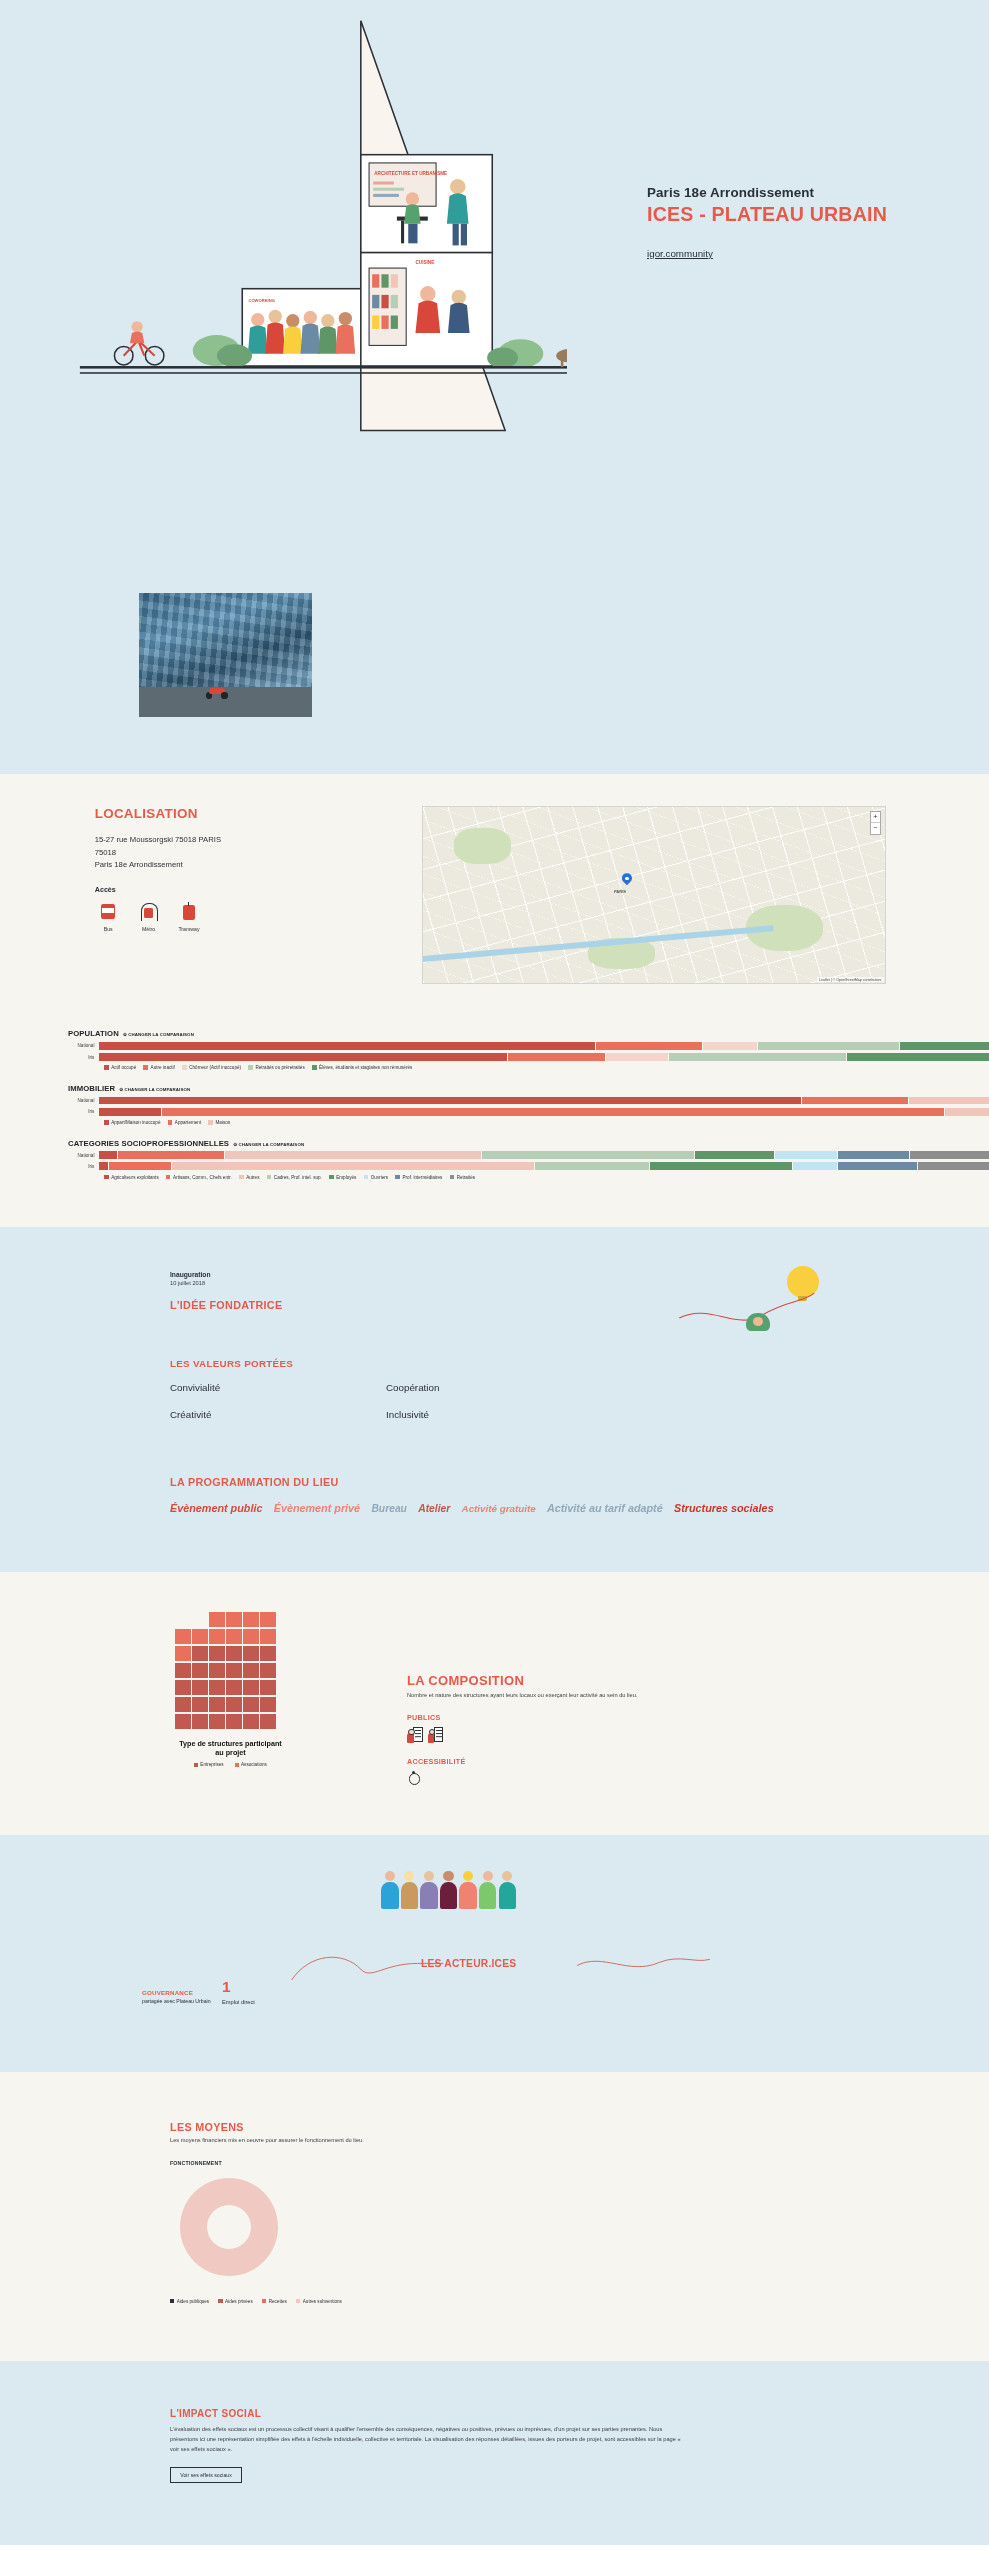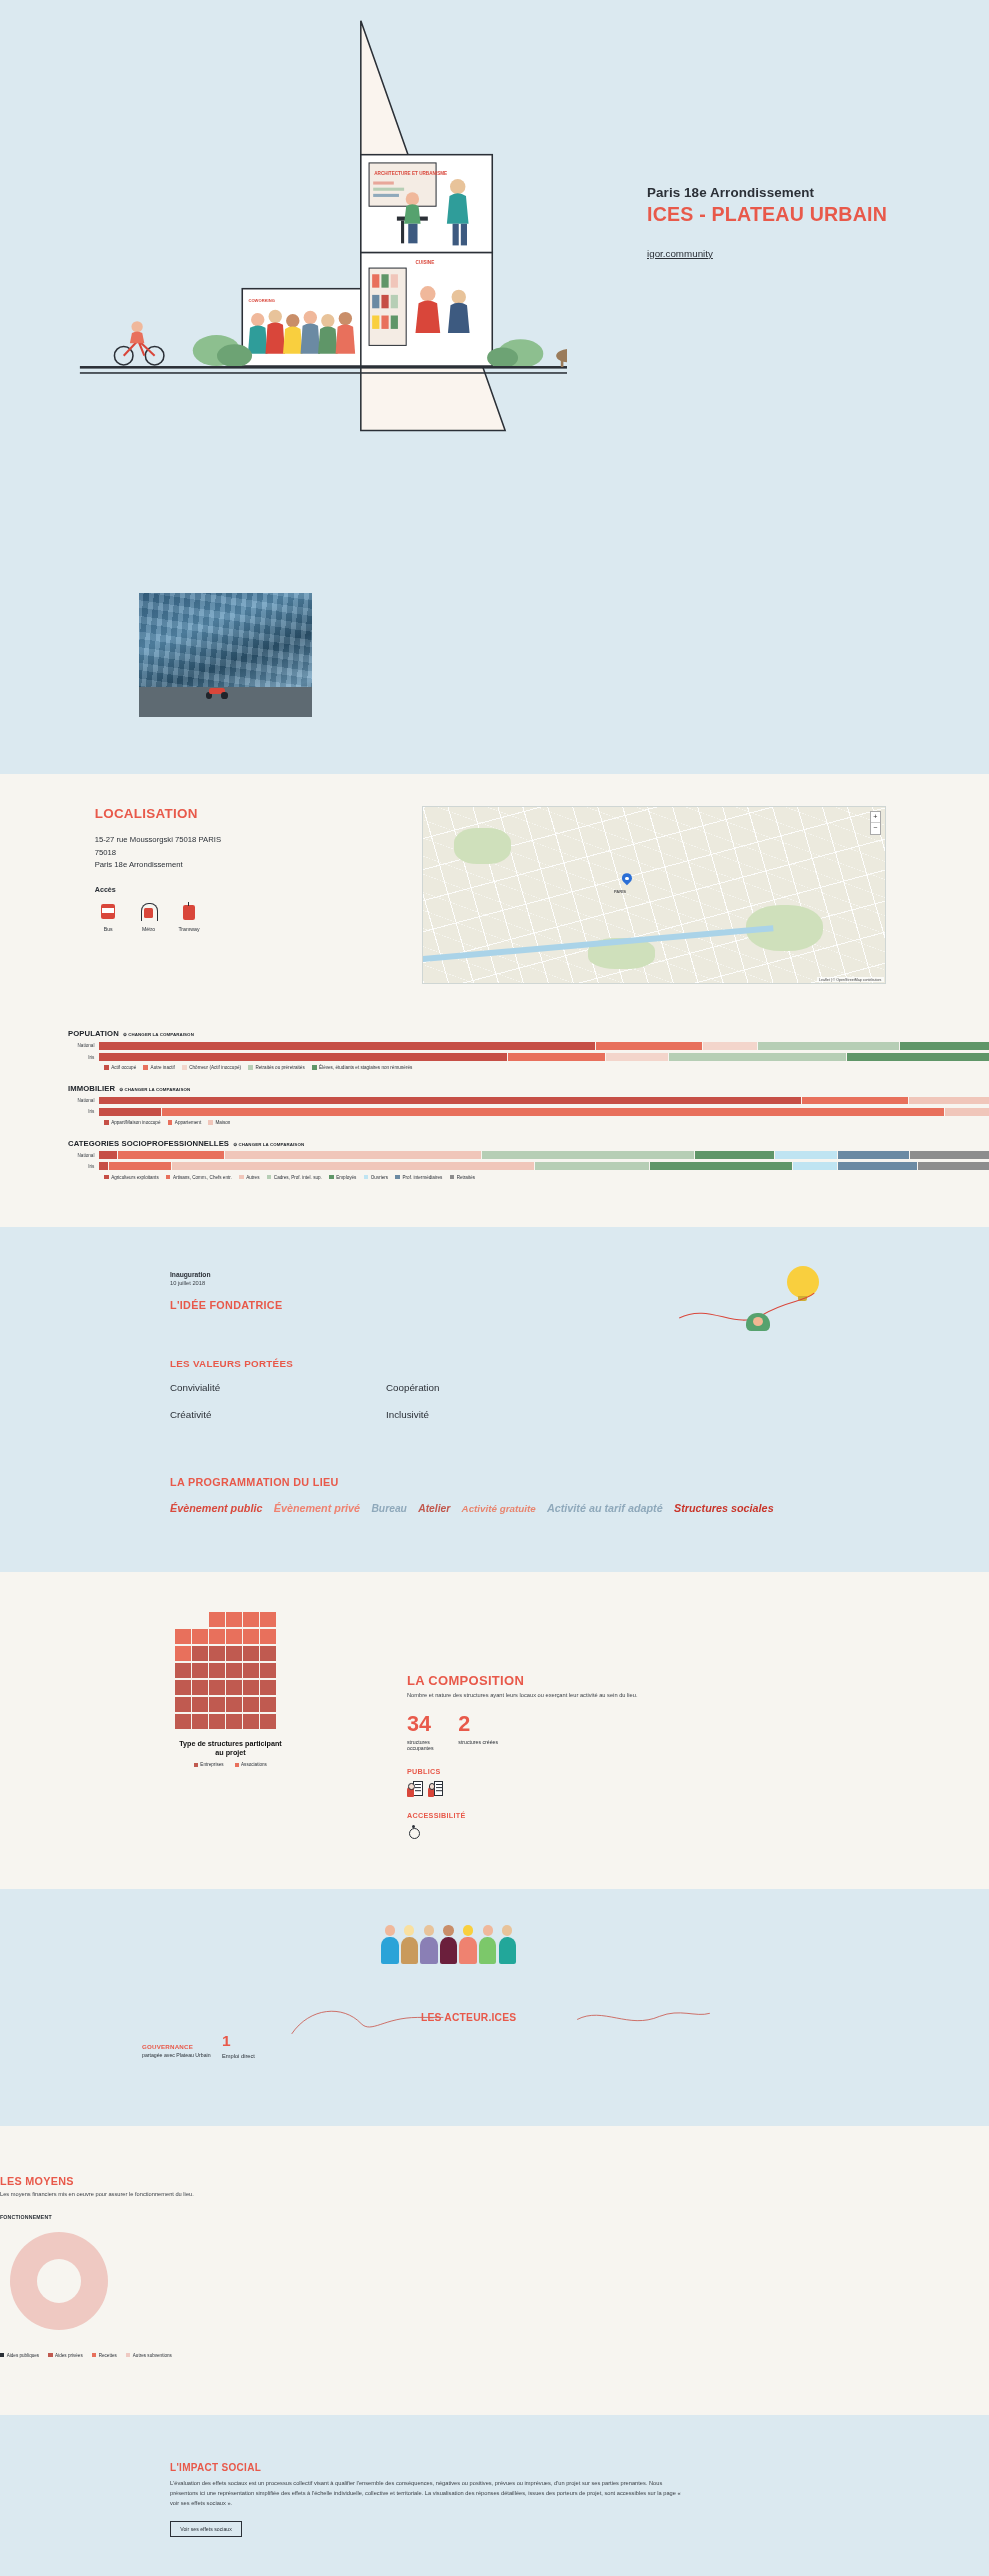--- a/index.html
+++ b/index.html
@@ -163,21 +163,21 @@
   .squiggle { position: absolute; left: 289px; top: 77px; }
   .gouv { position: absolute; left: 142px; top: 118px; }
   .gouv-h { font-size: 6.2px; color: #e8594a; font-weight: 800; letter-spacing: 0.2px; }
   .gouv-s { font-size: 5.2px; color: #2b3037; margin-top: 2.1px; }
   .emploi { position: absolute; left: 222px; top: 108px; }
   .emploi .n { font-size: 15.5px; font-weight: 800; color: #e8594a; line-height: 1; }
   .emploi .l { font-size: 5.7px; color: #2b3037; margin-top: 4.1px; }
 
   
   #moyens { padding: 49px 0 57px; }
-  .moyens-inner { }
+  .moyens-inner { padding-left: 170px; }
   .moyens-h { font-size: 10.8px; }
   .moyens-sub { font-size: 5.7px; color: #3a3f45; margin-top: 3.6px; }
   .fonc { font-size: 5.2px; font-weight: 700; color: #2b3037; margin-top: 17.5px; letter-spacing: 0.2px; }
   .donut { width: 98px; height: 98px; border-radius: 50%; margin-top: 11.3px; margin-left: 10.3px;
            background: #efc9c2; position: relative; }
   .donut:after { content:""; position:absolute; left:27px; top:27px; width:44px; height:44px; border-radius:50%; background:#f7f5f0; }
   .moyens-leg { display: flex; gap: 9.3px; margin-top: 23px; }
   .moyens-leg span { font-size: 4.6px; color: #2b3037; }
   .moyens-leg i { display:inline-block; width:4.1px;height:4.1px;margin-right:2.6px;vertical-align:-0.5px; }
 
@@ -516,30 +516,20 @@
         </div>
       <div class="waffle-title">Type de structures participant au projet</div>
       <div class="waffle-leg">
         <span><i style="background:#c05a50"></i><b style="font-weight:400">Entreprises</b></span>
         <span><i style="background:#e8705c"></i><b style="font-weight:400">Associations</b></span>
       </div>
     </div>
     <div class="comp-right">
       <h2 class="red comp-h">LA COMPOSITION</h2>
       <div class="comp-desc">Nombre et nature des structures ayant leurs locaux ou exerçant leur activité au sein du lieu.</div>
-      <div class="nums">
-        <div class="num-blk">
-          <div class="num">34</div>
-          <div class="num-lbl">structures occupantes</div>
-        </div>
-        <div class="num-blk">
-          <div class="num">2</div>
-          <div class="num-lbl">structures créées</div>
-        </div>
-      </div>
       <h3 class="red publics-h">PUBLICS</h3>
       <div class="publics-icons">
         <div class="pic">
             <div class="bld"></div>
             <div class="per"></div>
           </div>
         <div class="pic">
             <div class="bld"></div>
             <div class="per"></div>
           </div>

